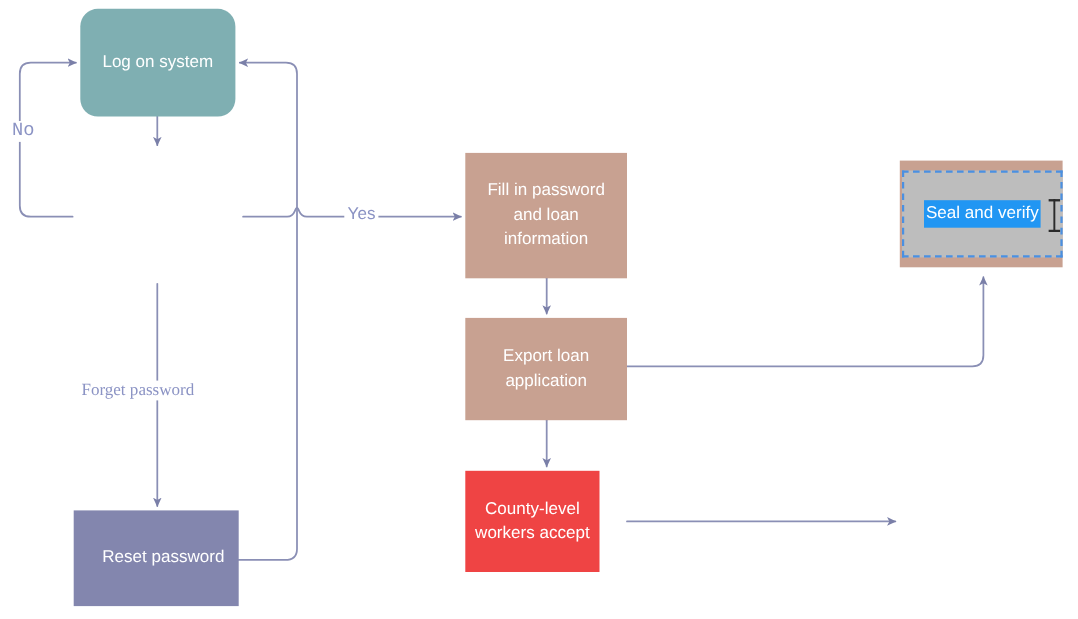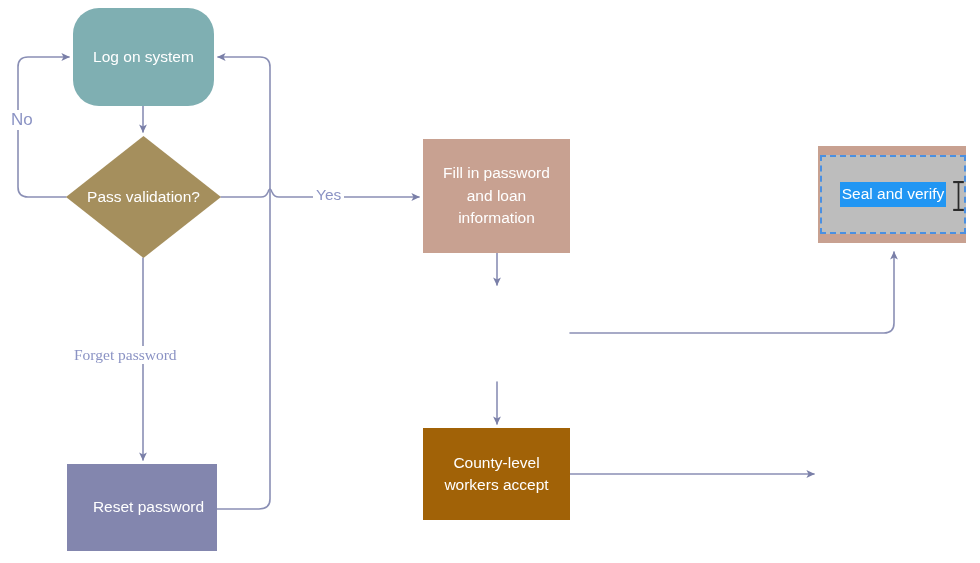--- a/index.html
+++ b/index.html
@@ -36,21 +36,21 @@
     justify-content: center;
     text-align: center;
     color: #ffffff;
     font-size: 15.5px;
     line-height: 1.45;
     box-sizing: border-box;
     padding: 2px 6px;
     z-index: 3;
   }
   .node-terminator {
-    border-radius: 26px;
+    border-radius: 16px;
   }
   .node-process { }
 
   
   .node-decision {
     position: absolute;
     z-index: 3;
   }
   .node-decision .diamond-shape {
     position: absolute;
@@ -73,21 +73,21 @@
   .edge-label {
     position: absolute;
     color: #8b93c4;
     font-size: 15.5px;
     white-space: nowrap;
     z-index: 4;
     background: #ffffff;
     padding: 0 3px;
   }
   .edge-label.serif {
-    font-family: Liberation Sans, sans-serif;
+    font-family: Liberation Mono, monospace;
     font-size: 17px;
   }
 
   
   .edit-overlay {
     position: absolute;
     z-index: 8;
     background: #bdbdbd;
     border: 2px dashed #4a90e2;
     box-sizing: border-box;
@@ -143,37 +143,34 @@
       <path d="M497,382 L497,424" marker-end="url(#arrow)"></path>
 
       <path d="M570,474 L814,474" marker-end="url(#arrow)"></path>
     </g>
   </svg>
 
   <div class="node node-terminator" style="left:73px; top:8px; width:141px; height:98px; background:#7fafb2;">
     <span>Log on system</span>
   </div>
 
-  <div class="node-decision" style="left:66px; top:136px; width:155px; height:122px;">
-    <svg class="diamond-shape" viewBox="0 0 155 122" preserveAspectRatio="none">
-      <polygon points="77.5,0 155,61 77.5,122 0,61" fill="#a58f5d"></polygon>
-    </svg>
-    <div class="diamond-label">Pass validation?</div>
-  </div>
 
   <div class="node node-process" style="left:67px; top:464px; width:150px; height:87px; background:#8386ae;padding-left:19px;">
     <span>Reset password</span>
   </div>
 
   <div class="node node-process" style="left:423px; top:139px; width:147px; height:114px; background:#c8a191;">
     <span>Fill in password and loan information</span>
   </div>
 
+  <div class="node node-process" style="left:423px; top:289px; width:147px; height:93px; background:#c8a191;">
+    <span>Export loan application</span>
+  </div>
 
-  <div class="node node-process" style="left:423px; top:428px; width:147px; height:92px; background:#a16207;align-items:center;">
+  <div class="node node-process" style="left:423px; top:428px; width:122px; height:92px; background:#ef4444;align-items:center;">
     <span>County-level workers accept</span>
   </div>
 
 
   <div class="node node-process" style="left:818px; top:146px; width:148px; height:97px; background:#c8a191; color:transparent;">
     <span>Seal and verify</span>
   </div>
 
   <div class="edit-overlay" style="left:820px; top:155px; width:146px; height:79px;">
     <span class="sel-text">Seal and verify</span>

